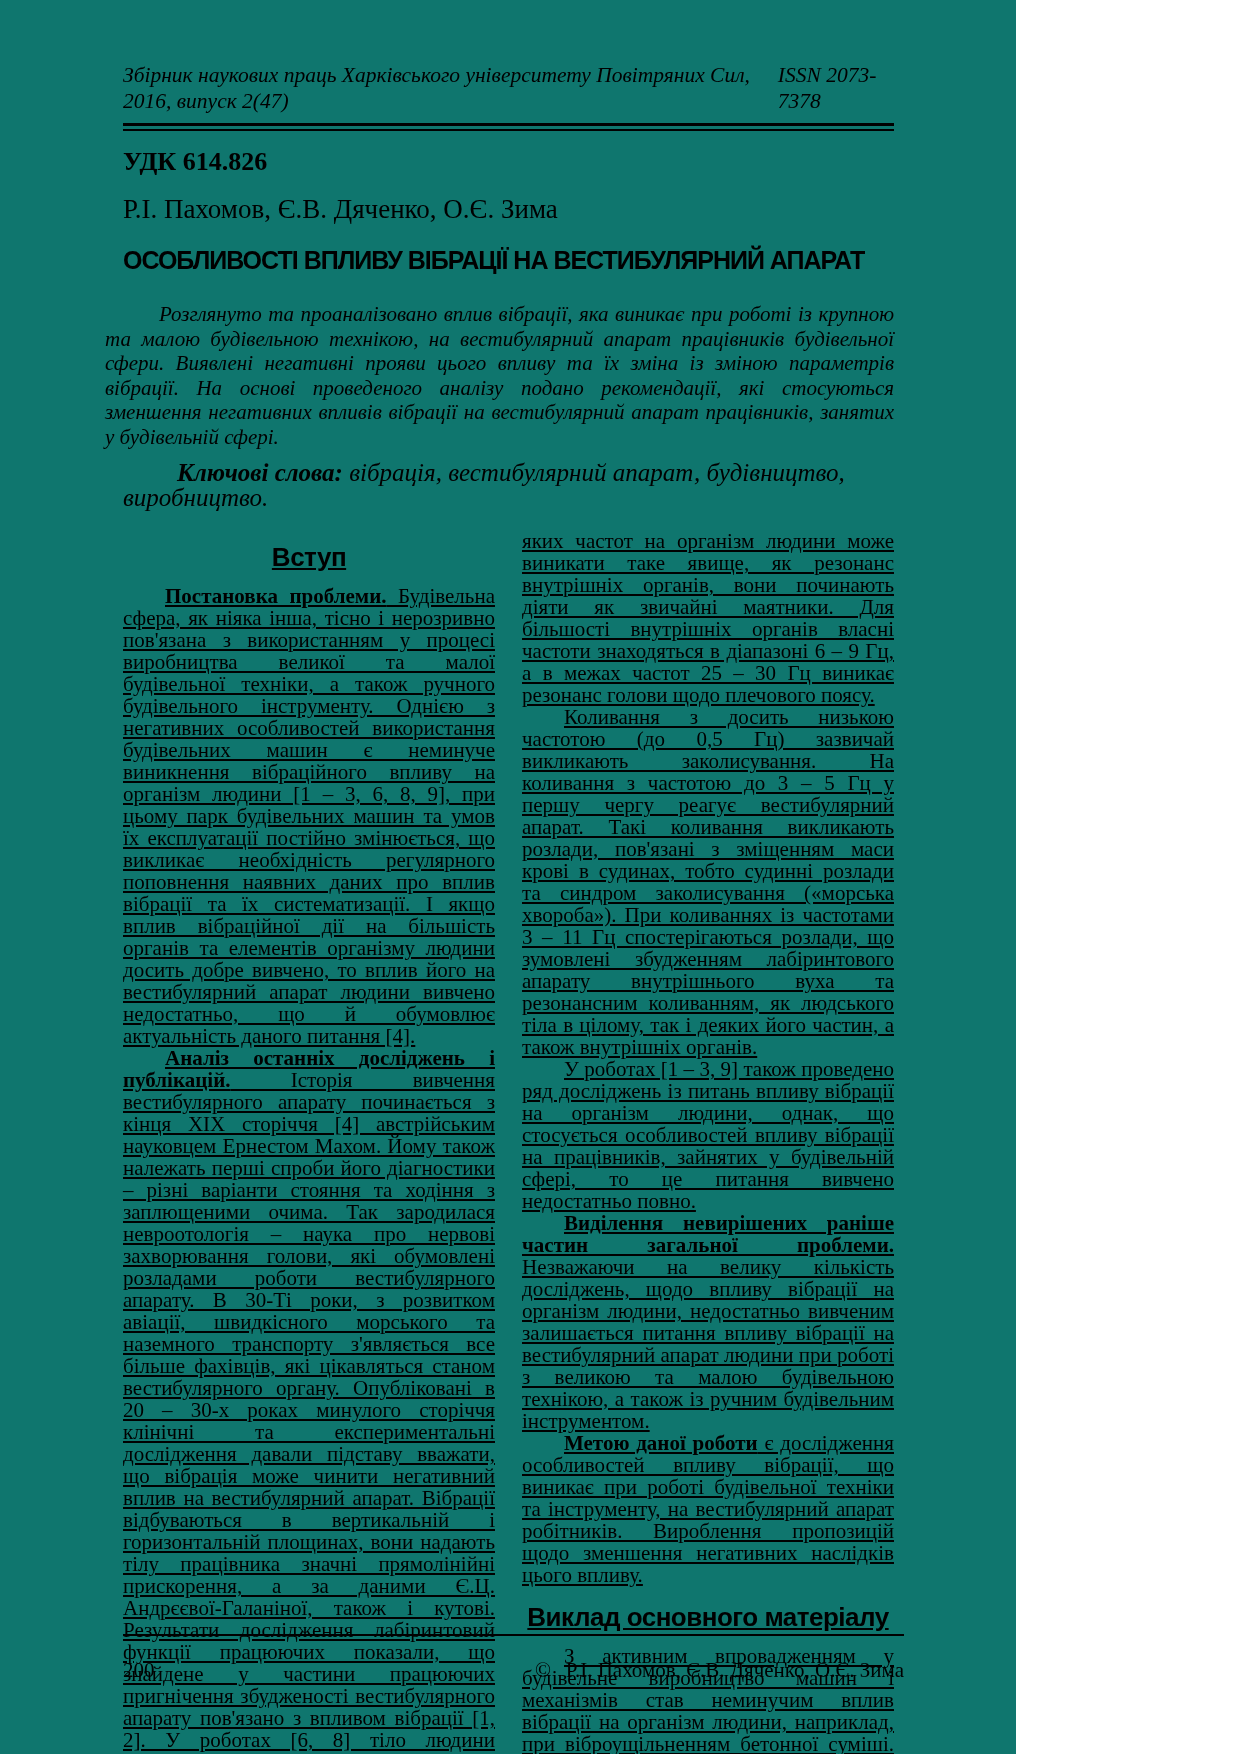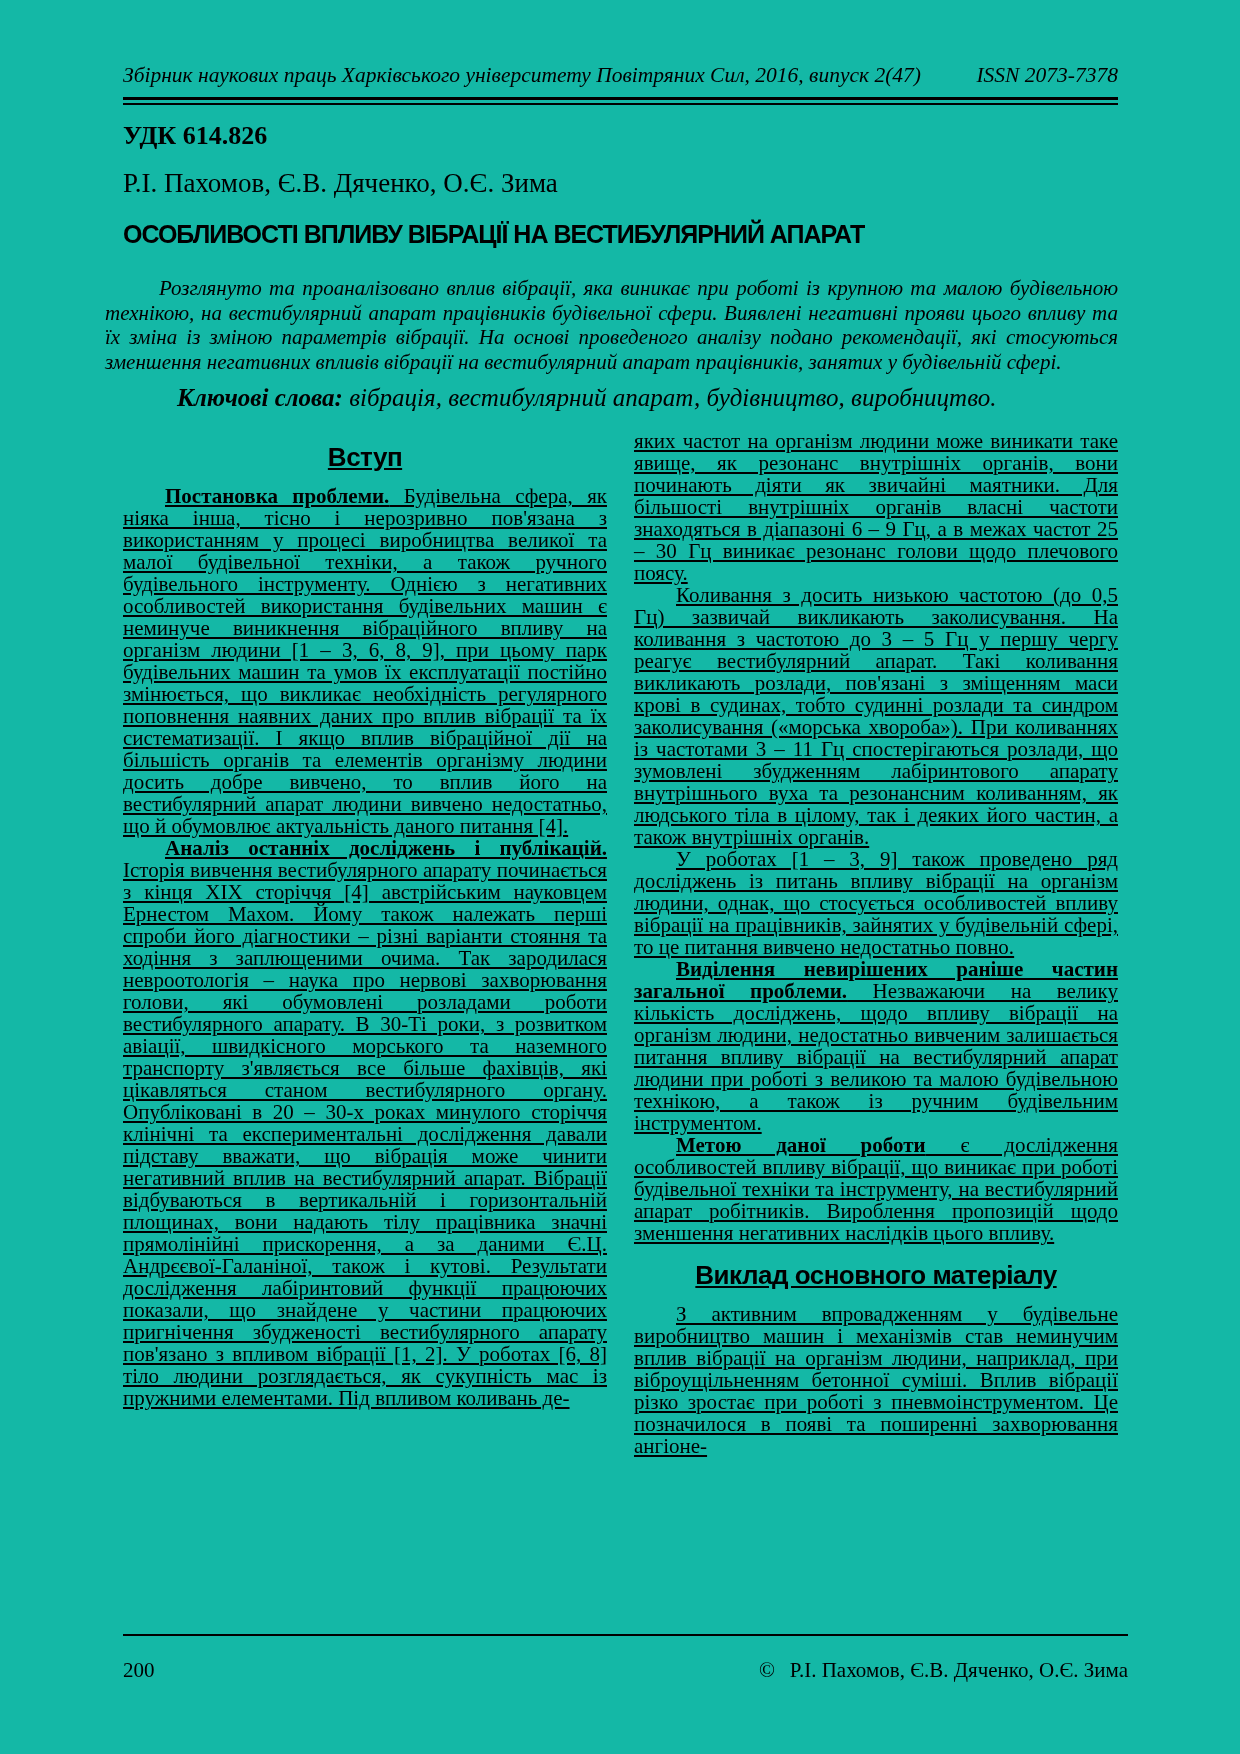--- a/index.html
+++ b/index.html
@@ -1,20 +1,20 @@
 <!DOCTYPE html>
 <html><head>
 <meta charset="utf-8">
 <style>
   html, body { margin: 0; padding: 0; background: #ffffff; }
   .page {
     position: relative;
-    width: 1240px;
+    width: 1016px;
     height: 1754px;
-    background: #14b8a6;
+    background: #0f766e;
     color: #000000;
     font-family: "Liberation Serif", "DejaVu Serif", serif;
     overflow: hidden;
   }
   .page-header {
     display: flex;
     justify-content: space-between;
     align-items: baseline;
     margin: 62px 122px 0 123px;
     font-style: italic;

